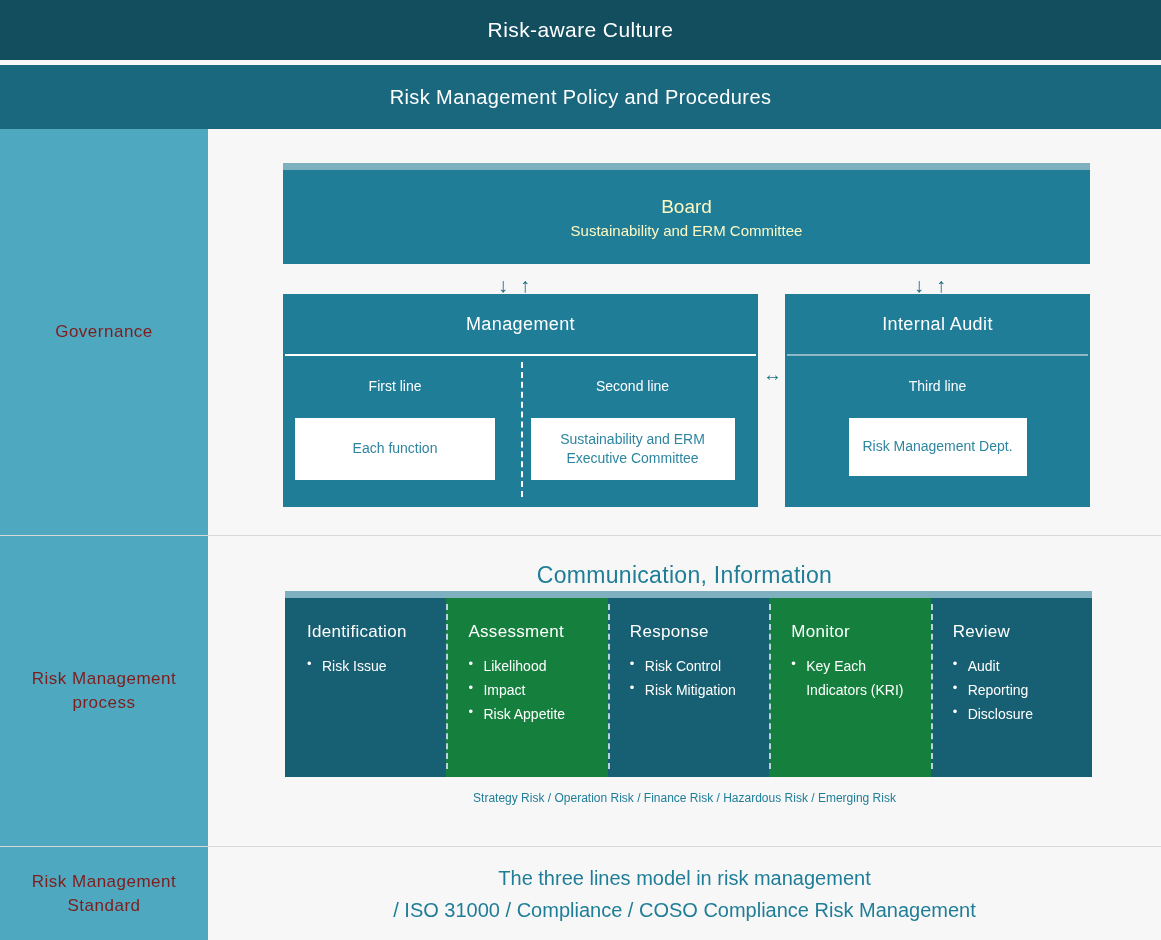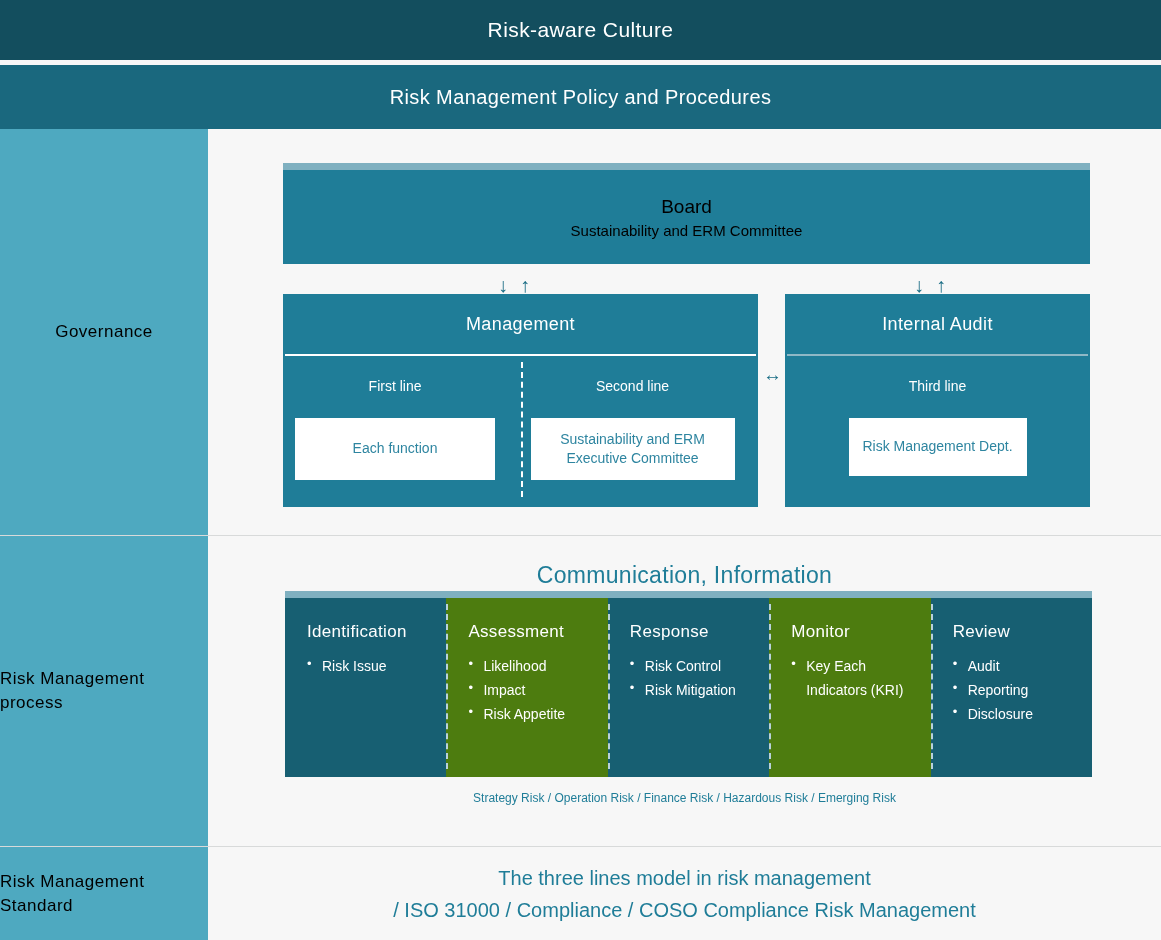--- a/index.html
+++ b/index.html
@@ -21,36 +21,36 @@
   .banner-gap { height: 5px; background: #f7f7f7; }
   .banner-policy { height: 64px; background: #1a687e; font-size: 20px; }
 
   
   .row { display: flex; width: 1161px; position: relative; }
   .row-sep { height: 1px; background: #d8dada; width: 1161px; }
 
   .sidebar {
     width: 208px; flex: 0 0 208px;
     background: #4ea9c0;
-    color: #000000;
+    color: #7f1d1d;
     display: flex; align-items: center; justify-content: center;
-    font-size: 17px; line-height: 1.42;
+    text-align: center; font-size: 17px; line-height: 1.42;
     letter-spacing: .5px;
   }
   .content { flex: 1; position: relative; background: #f7f7f7; }
 
   
   .gov-row { height: 406px; }
   .gov-inner { position: relative; width: 100%; height: 100%; }
 
   .board {
     position: absolute; left: 75px; top: 34px; width: 807px; height: 101px;
     background: #1f7d98; border-top: 7px solid #7fb0c0;
     display: flex; flex-direction: column; align-items: center; justify-content: center;
-    color: #000000;
+    color: #fef9c3;
   }
   .board-title { font-size: 19px; margin-bottom: 4px; }
   .board-sub { font-size: 15px; }
 
   .arrows { position: absolute; display: flex; gap: 12px; color: #1a6d85; font-size: 20px; line-height: 1; }
   .arrows-left { left: 290px; top: 146px; }
   .arrows-right { left: 706px; top: 146px; }
 
   .mgmt {
     position: absolute; left: 75px; top: 165px; width: 475px; height: 213px;
@@ -97,21 +97,21 @@
   }
   .process {
     position: absolute; left: 77px; top: 55px; width: 807px; height: 186px;
     display: flex;
   }
   .proc-col {
     flex: 1; position: relative; padding: 24px 0 0 22px; color: #ffffff;
     border-top: 7px solid #7fb0c0;
   }
   .proc-col.dark { background: #175f72; }
-  .proc-col.light { background: #4d7c0f; }
+  .proc-col.light { background: #15803d; }
   .proc-col + .proc-col::before {
     content: ""; position: absolute; left: 0; top: 6px; bottom: 8px;
     border-left: 2px dashed #b9d2dc;
   }
   .proc-title { font-size: 17px; margin-bottom: 12px; letter-spacing: .3px; }
   .proc-list { list-style: none; font-size: 14px; line-height: 1.72; }
   .proc-list li { position: relative; padding-left: 15px; }
   .proc-list li::before {
     content: "\2022"; position: absolute; left: 0; top: -1px; font-size: 13px;
   }

